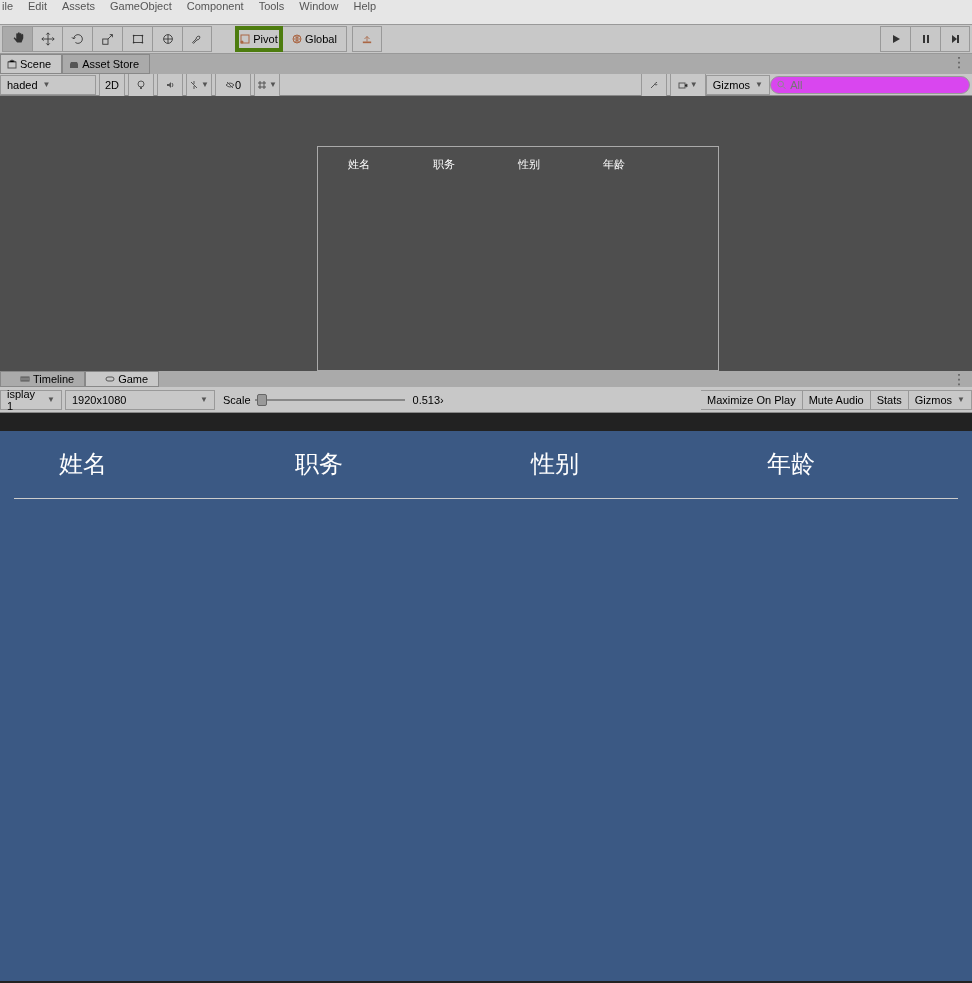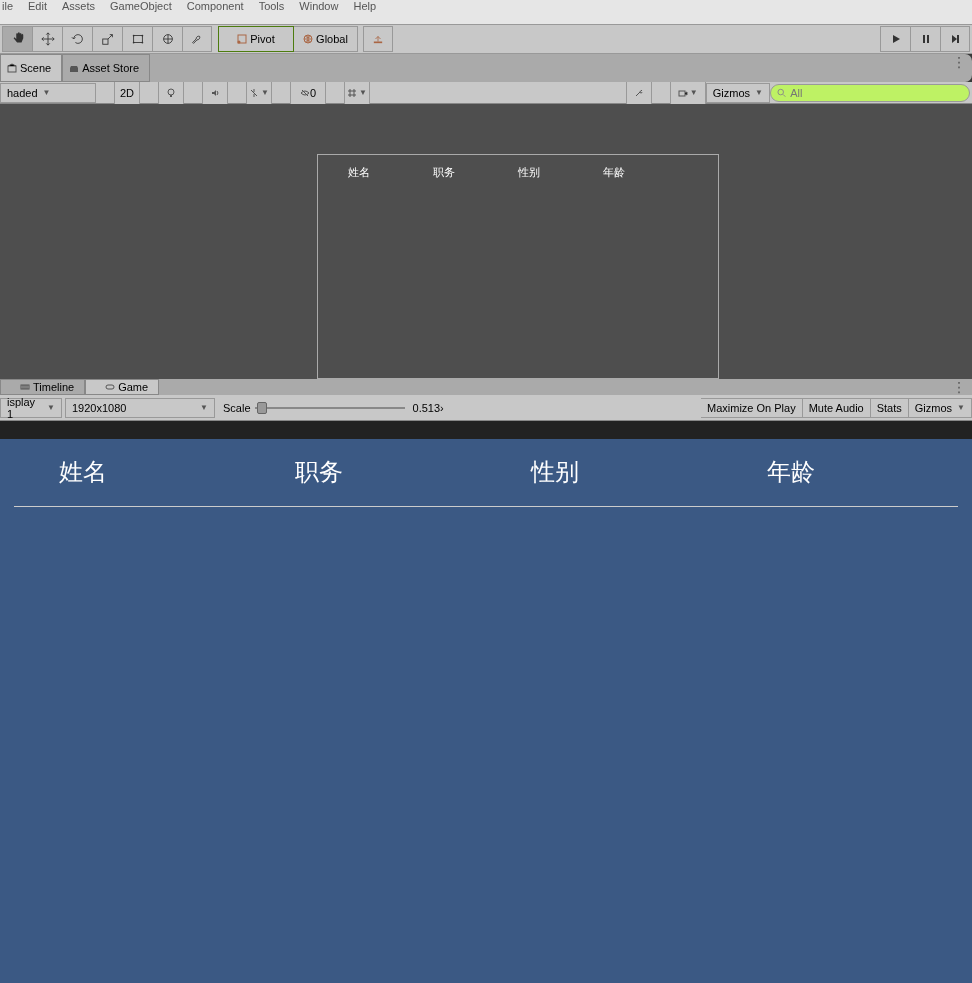--- a/index.html
+++ b/index.html
@@ -9,38 +9,38 @@
 .menubar { background: #e6e6e6; height: 11px; display: flex; align-items: flex-end; padding: 12px 2px; gap: 15px; font-size: 11px; color: #555; }
 .menubar span { cursor: default; }
 
 
 .toolbar { background: #c8c8c8; height: 30px; display: flex; align-items: center; border-top: 1px solid #999; border-bottom: 1px solid #999; }
 .tool-group { display: flex; height: 26px; margin-left: 2px; }
 .tool-btn { width: 30px; height: 26px; background: #c8c8c8; border: 1px solid #999; border-right: none; display: flex; align-items: center; justify-content: center; cursor: pointer; }
 .tool-btn:last-child { border-right: 1px solid #999; }
 .tool-btn.active { background: #aaa; }
 .tool-btn svg { width: 14px; height: 14px; }
-.pivot-btn { width: 76px; height: 26px; background: #c8c8c8; border: 1px solid #4d7c0f; display: flex; align-items: center; justify-content: center; gap: 3px; font-size: 11px; margin-left: 6px; cursor: pointer; }
+.pivot-btn { width: 48px; height: 26px; background: #c8c8c8; border: 4px solid #4d7c0f; display: flex; align-items: center; justify-content: center; gap: 3px; font-size: 11px; margin-left: 23px; cursor: pointer; }
 .global-btn { width: 64px; height: 26px; background: #c8c8c8; border: 1px solid #999; border-left: none; display: flex; align-items: center; justify-content: center; gap: 3px; font-size: 11px; cursor: pointer; }
 .collab-btn { width: 30px; height: 26px; background: #c8c8c8; border: 1px solid #999; margin-left: 5px; display: flex; align-items: center; justify-content: center; cursor: pointer; }
 .play-controls { margin-left: auto; display: flex; height: 26px; margin-right: 2px; }
 .play-btn { width: 30px; height: 26px; background: #c8c8c8; border: 1px solid #999; border-right: none; display: flex; align-items: center; justify-content: center; cursor: pointer; }
 .play-btn:last-child { border-right: 1px solid #999; }
 
 
-.scene-tabs { background: #aaa; height: 28px; display: flex; font-size: 11px; position: relative; border-radius: 7px; }
+.scene-tabs { background: #aaa; height: 20px; display: flex; font-size: 11px; position: relative; }
 .scene-tab { padding: 1px 10px 1px 6px; background: #c8c8c8; border: 1px solid #888; display: flex; align-items: center; gap: 3px; cursor: pointer; }
 .scene-tab.inactive { background: #aaa; }
 .context-dots { margin-left: auto; padding: 0 6px; font-size: 14px; color: #555; cursor: pointer; }
 
 
 .scene-toolbar { background: #c8c8c8; height: 22px; display: flex; align-items: center; border-bottom: 1px solid #888; font-size: 11px; }
 .dropdown-btn { height: 20px; padding: 0 6px; background: #c8c8c8; border: 1px solid #999; display: flex; align-items: center; gap: 3px; cursor: pointer; }
-.toggle-btn { width: 26px; height: 32px; background: #c8c8c8; border: 1px solid #999; display: flex; align-items: center; justify-content: center; cursor: pointer; margin-left: 18px; }
-.search-box { flex: 1; margin-left: auto; margin-right: 2px; height: 18px; background: #bef264; border: 1px solid #999; border-radius: 9px; display: flex; align-items: center; padding: 0 6px; gap: 4px; max-width: 200px; }
+.toggle-btn { width: 26px; height: 32px; background: #c8c8c8; border: 1px solid #999; display: flex; align-items: center; justify-content: center; cursor: pointer; margin-left: 3px; }
+.search-box { flex: 1; margin-left: auto; margin-right: 2px; height: 18px; background: #d946ef; border: 1px solid #999; border-radius: 9px; display: flex; align-items: center; padding: 0 6px; gap: 4px; max-width: 200px; }
 .search-box input { border: none; outline: none; font-size: 11px; width: 100%; background: transparent; }
 
 
 .scene-viewport { background: #4e4e4e; height: 275px; position: relative; }
 .canvas-outline { position: absolute; left: 317px; top: 50px; width: 402px; height: 225px; border: 1px solid #aaa; }
 .mini-table { position: absolute; top: 10px; left: 20px; right: 20px; display: flex; justify-content: space-between; padding: 0 10px; }
 .mini-table span { color: #fff; font-size: 11px; flex: 1; text-align: left; }
 
 
 .game-tabs { background: #aaa; height: 16px; display: flex; font-size: 11px; position: relative; }

